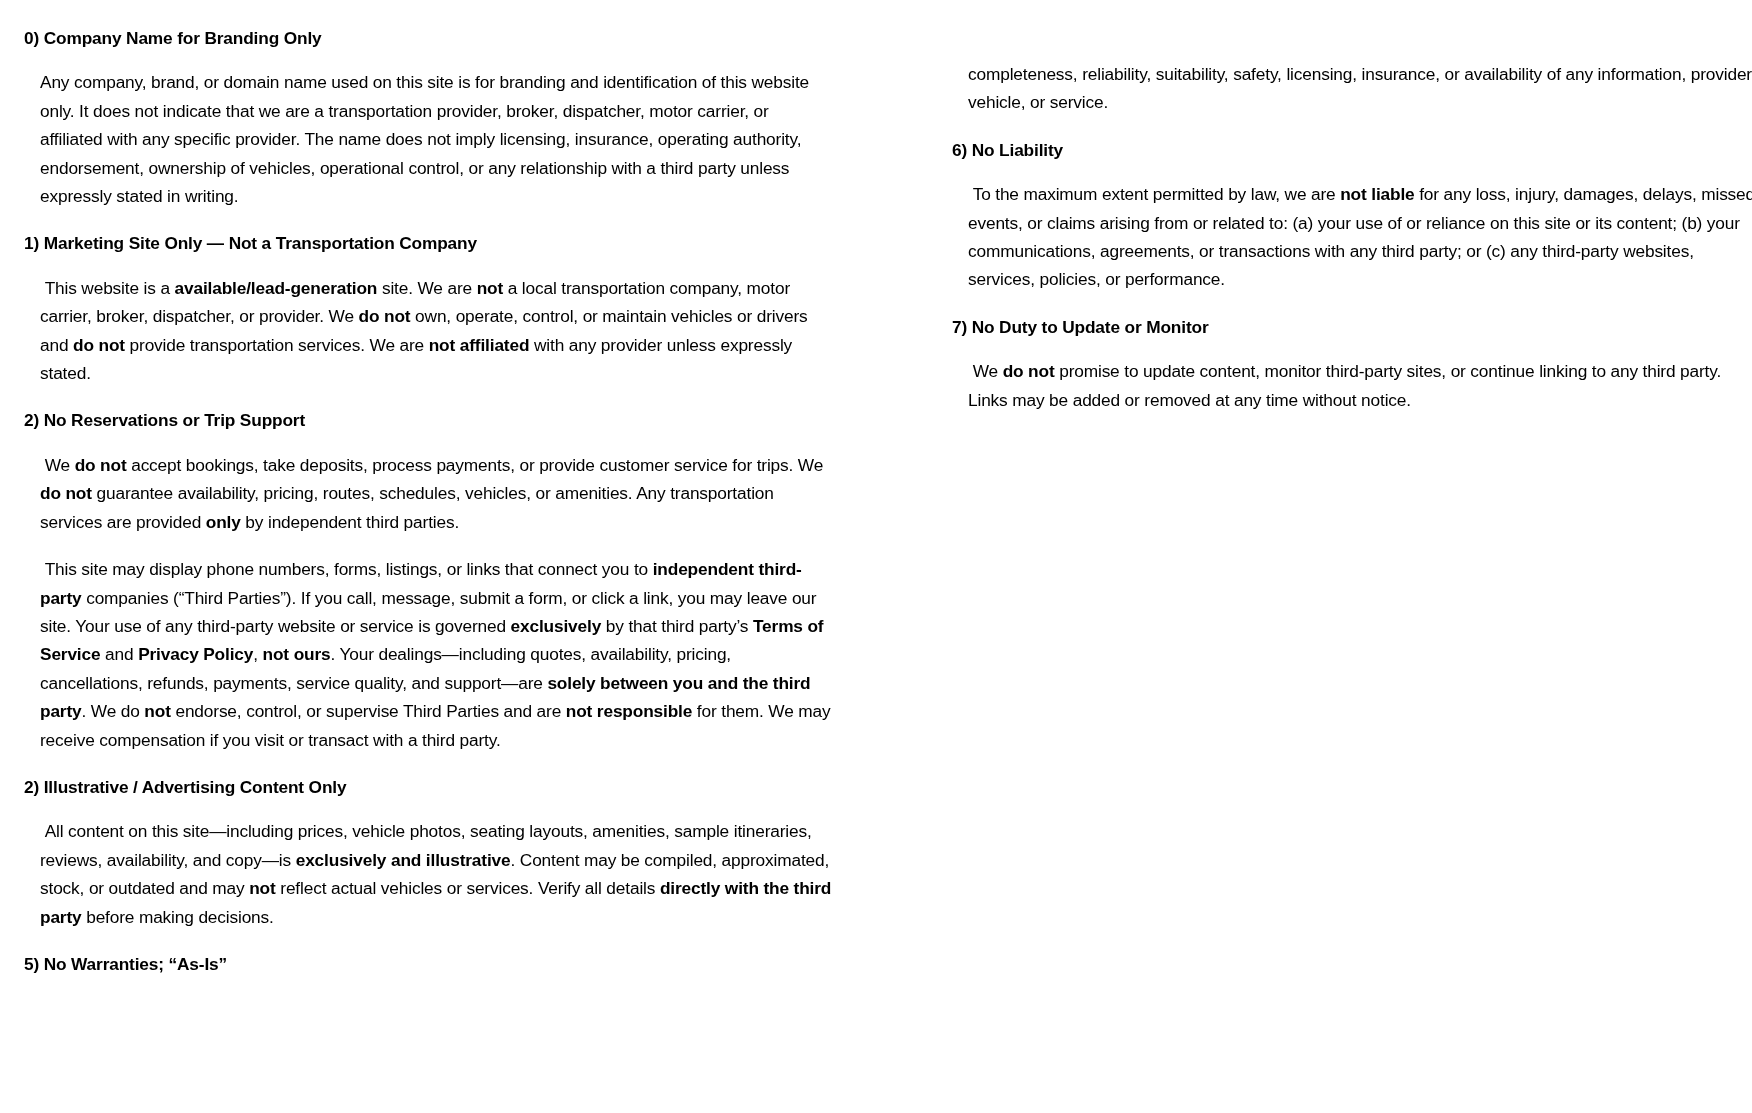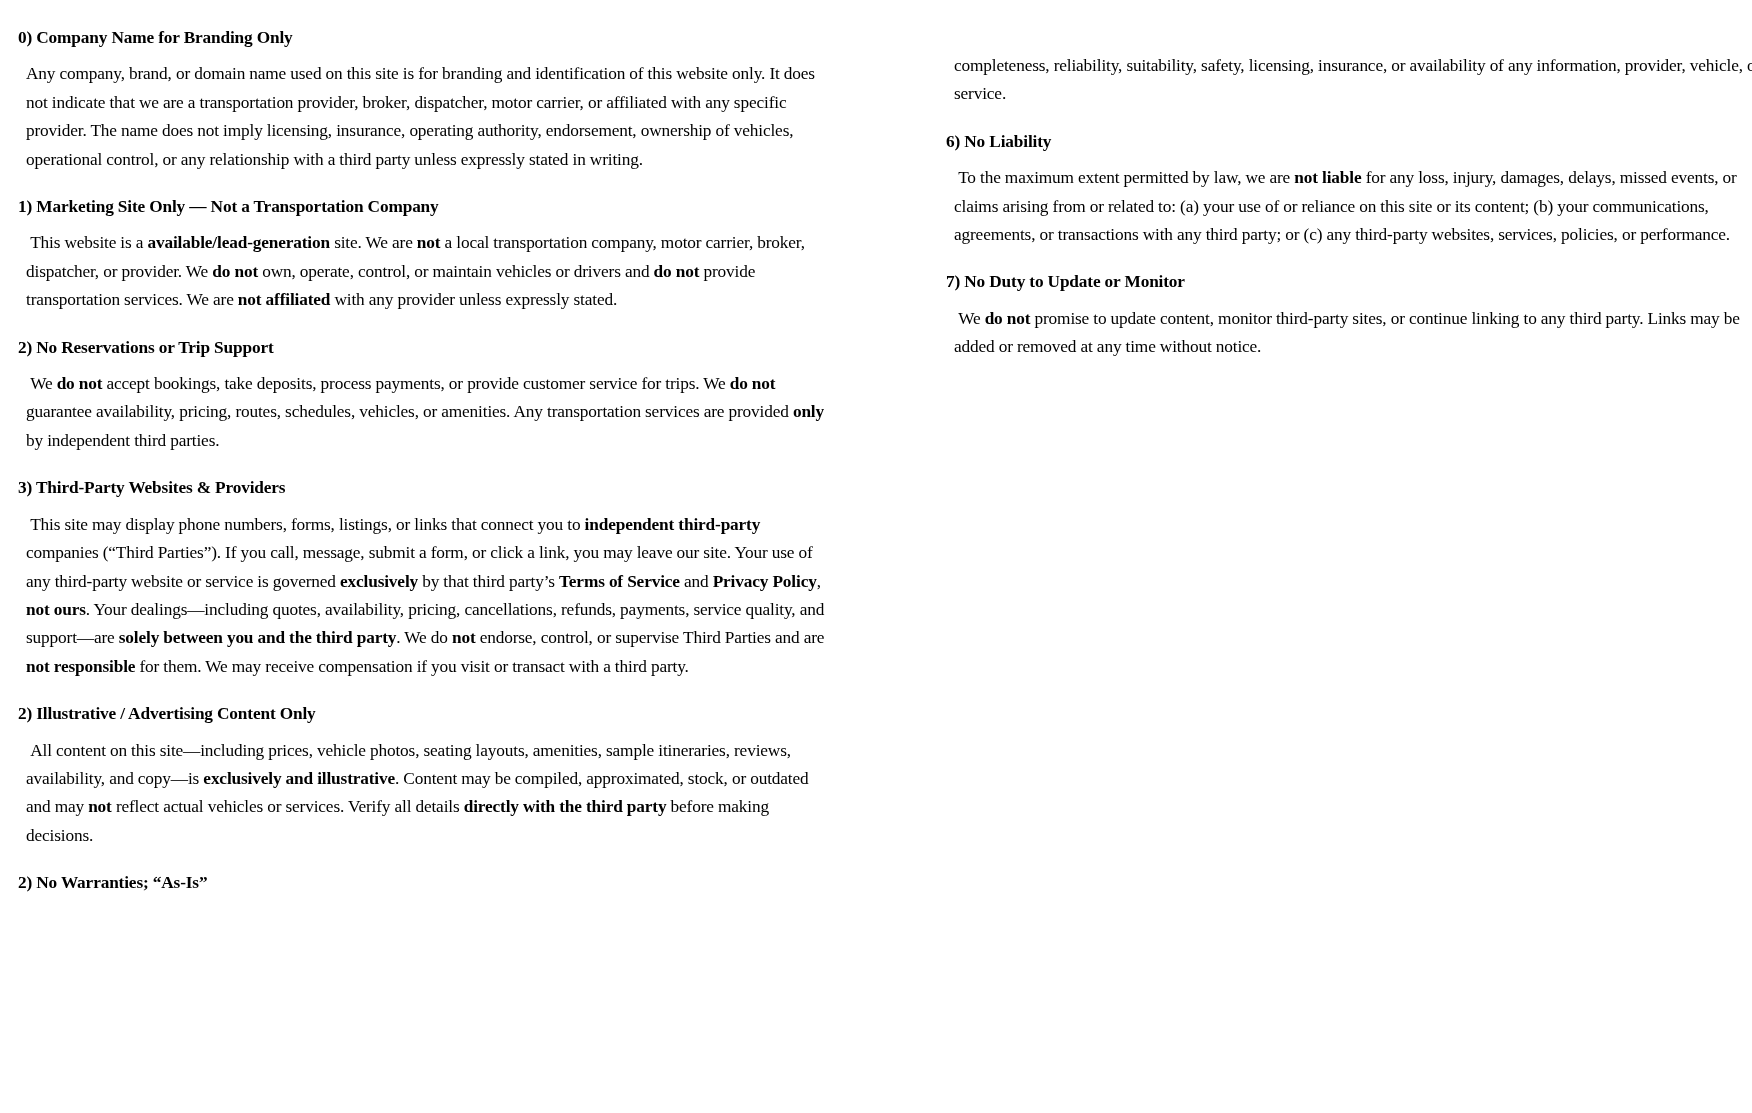--- a/index.html
+++ b/index.html
@@ -7,42 +7,41 @@
     width: 1752px;
     height: 1113px;
     overflow: hidden;
     background: #ffffff;
     color: #000000;
     font-family: "Liberation Sans", sans-serif;
   }
   .page {
     display: flex;
     box-sizing: border-box;
-    padding: 24px 0 0 18px;
+    padding: 24px 0 0 24px;
     align-items: flex-start;
-    font-family: Liberation Serif, serif;
   }
   .col {
     flex: 0 0 auto;
     width: 824px;
   }
   .col.right {
     margin-left: 104px;
     padding-top: 20px;
   }
   .section { margin: 0 0 19px 0; }
   .section h3 {
     margin: 0;
     font-size: 17.3px;
     line-height: 28.4px;
     font-weight: 700;
     letter-spacing: -0.15px;
   }
   .section p {
-    margin: 8px;
+    margin: 16px;
     font-size: 17.3px;
     line-height: 28.4px;
     white-space: pre-wrap;
     letter-spacing: -0.15px;
   }
   .section b { font-weight: 700; }
 </style>
 </head>
 <body style="background: rgb(255, 255, 255); color: rgb(0, 0, 0);">
 
@@ -54,29 +53,28 @@
       </div>
       <div class="section">
         <h3>1) Marketing Site Only — Not a Transportation Company</h3>
         <p> This website is a <b>available/lead-generation</b> site. We are <b>not</b> a local transportation company, motor carrier, broker, dispatcher, or provider. We <b>do not</b> own, operate, control, or maintain vehicles or drivers and <b>do not</b> provide transportation services. We are <b>not affiliated</b> with any provider unless expressly stated.</p>
       </div>
       <div class="section">
         <h3>2) No Reservations or Trip Support</h3>
         <p> We <b>do not</b> accept bookings, take deposits, process payments, or provide customer service for trips. We <b>do not</b> guarantee availability, pricing, routes, schedules, vehicles, or amenities. Any transportation services are provided <b>only</b> by independent third parties.</p>
       </div>
       <div class="section">
-        <h3>3) Third-Party Websites &amp; Providers</h3>
         <p> This site may display phone numbers, forms, listings, or links that connect you to <b>independent third-party</b> companies (“Third Parties”). If you call, message, submit a form, or click a link, you may leave our site. Your use of any third-party website or service is governed <b>exclusively</b> by that third party’s <b>Terms of Service</b> and <b>Privacy Policy</b>, <b>not ours</b>. Your dealings—including quotes, availability, pricing, cancellations, refunds, payments, service quality, and support—are <b>solely between you and the third party</b>. We do <b>not</b> endorse, control, or supervise Third Parties and are <b>not responsible</b> for them. We may receive compensation if you visit or transact with a third party.</p>
       </div>
       <div class="section">
         <h3>2) Illustrative / Advertising Content Only</h3>
         <p> All content on this site—including prices, vehicle photos, seating layouts, amenities, sample itineraries, reviews, availability, and copy—is <b>exclusively and illustrative</b>. Content may be compiled, approximated, stock, or outdated and may <b>not</b> reflect actual vehicles or services. Verify all details <b>directly with the third party</b> before making decisions.</p>
       </div>
       <div class="section">
-        <h3>2) No Warranties; “As-Is”</h3>
+        <h3>5) No Warranties; “As-Is”</h3>
       </div>
     </div>
   <div class="col right">
       <div class="section">
         <p>completeness, reliability, suitability, safety, licensing, insurance, or availability of any information, provider, vehicle, or service.</p>
       </div>
       <div class="section">
         <h3>6) No Liability</h3>
         <p> To the maximum extent permitted by law, we are <b>not liable</b> for any loss, injury, damages, delays, missed events, or claims arising from or related to: (a) your use of or reliance on this site or its content; (b) your communications, agreements, or transactions with any third party; or (c) any third-party websites, services, policies, or performance.</p>
       </div>

